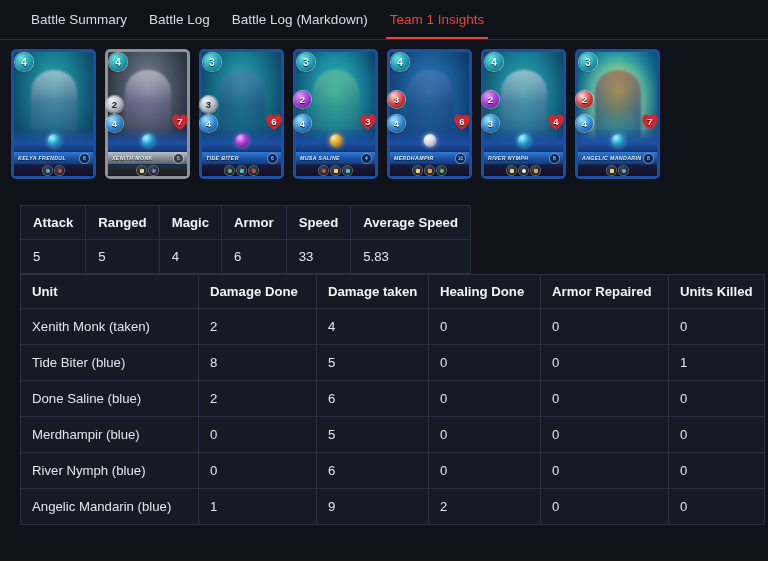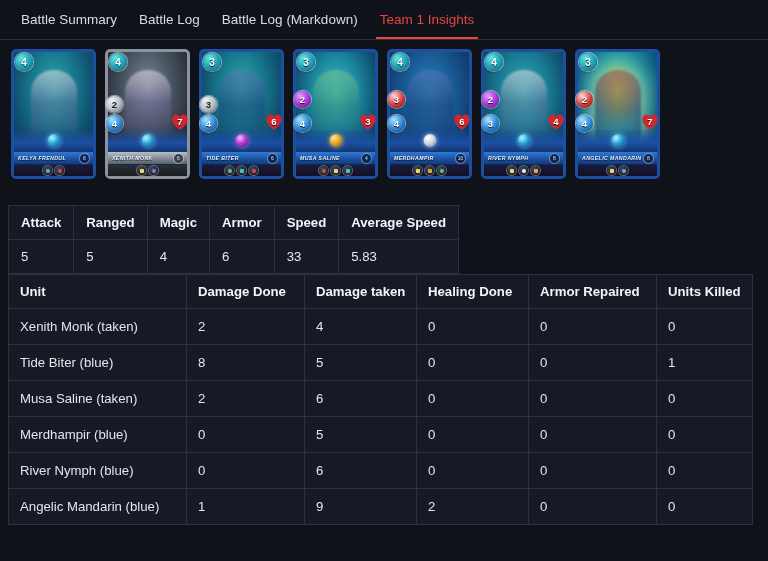--- a/index.html
+++ b/index.html
@@ -10,21 +10,21 @@
     font-family: "Liberation Sans", sans-serif;
     overflow: hidden;
   }
 
   
   .tabbar {
     position: relative;
     height: 40px;
     display: flex;
     align-items: center;
-    padding: 0 0 0 10px;
+    padding: 0 0 0 20px;
     border-bottom: 1px solid #2a2f3a;
     background: #0f1219;
   }
   .tab {
     font-size: 13.5px;
     color: #d8dce4;
     padding: 10px 11px 11px 11px;
     line-height: 1;
     white-space: nowrap;
     cursor: pointer;
@@ -218,21 +218,21 @@
   .ab.y::after { background: #f3d372; }
   .ab.p::after { background: #9d6bd8; border-radius: 50%; }
   .ab.g::after { background: #61c27a; border-radius: 50%; }
   .ab.t::after { background: #3fc3c7; }
   .ab.r::after { background: #d84a4a; border-radius: 50%; }
   .ab.w::after { background: #e9eef4; border-radius: 50%; }
   .ab.o::after { background: #e8a33a; }
   .ab.b::after { background: #6aa8e8; border-radius: 50%; }
 
   
-  .tbl-wrap { padding: 12px 8px 0 8px; }
+  .tbl-wrap { padding: 12px 8px 0 20px; }
   table { border-collapse: collapse; }
   table.summary { margin-top: 14px; }
   th, td {
     border: 1px solid #2b3140;
     padding: 9px 11px;
     text-align: left;
     font-size: 13.2px;
     background: #151a24;
     color: #e2e6ed;
     white-space: nowrap;
@@ -471,21 +471,21 @@
       </tr>
       <tr>
         <td>Tide Biter (blue)</td>
         <td>8</td>
         <td>5</td>
         <td>0</td>
         <td>0</td>
         <td>1</td>
       </tr>
       <tr>
-        <td>Musa Saline (taken)</td>
+        <td>Done Saline (blue)</td>
         <td>2</td>
         <td>6</td>
         <td>0</td>
         <td>0</td>
         <td>0</td>
       </tr>
       <tr>
         <td>Merdhampir (blue)</td>
         <td>0</td>
         <td>5</td>

